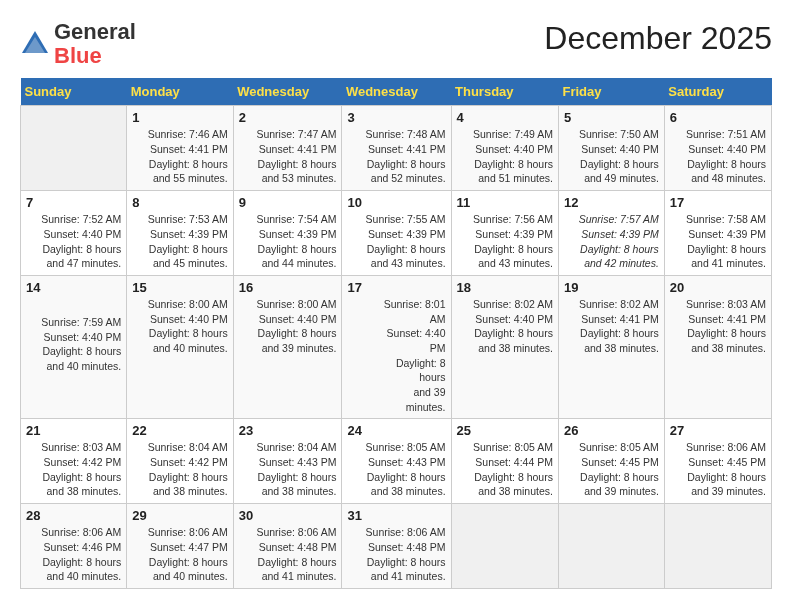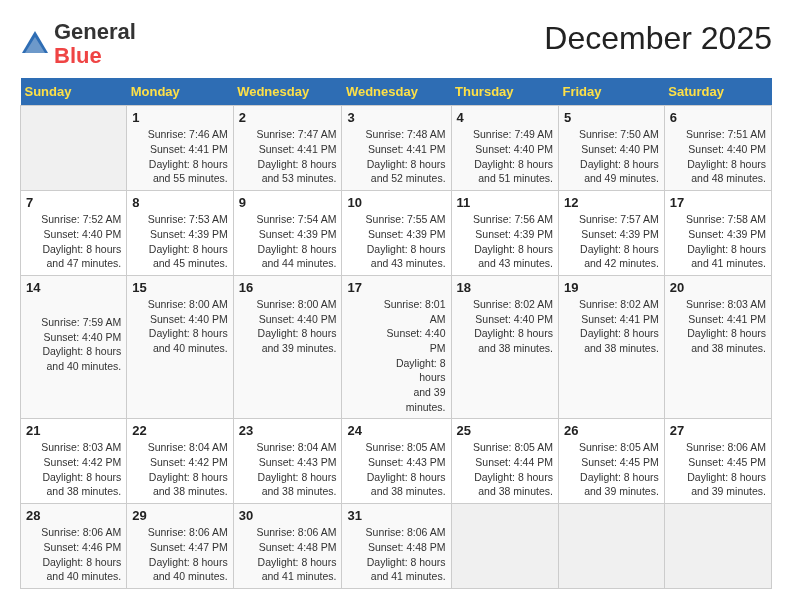--- a/index.html
+++ b/index.html
@@ -182,21 +182,21 @@
         </td>
         <td>
           <span class="day-num">11</span>
           <div class="day-info" style="white-space: pre-line;">Sunrise: 7:56 AM
 Sunset: 4:39 PM
 Daylight: 8 hours
 and 43 minutes.</div>
         </td>
         <td>
           <span class="day-num">12</span>
-          <div class="day-info" style="white-space: pre-line;">Sunrise: 7:57 AM
+          <div class="day-info" style="white-space: pre-line; font-style: italic;">Sunrise: 7:57 AM
 Sunset: 4:39 PM
 Daylight: 8 hours
 and 42 minutes.</div>
         </td>
         <td>
           <span class="day-num">17</span>
           <div class="day-info" style="white-space: pre-line;">Sunrise: 7:58 AM
 Sunset: 4:39 PM
 Daylight: 8 hours
 and 41 minutes.</div>

